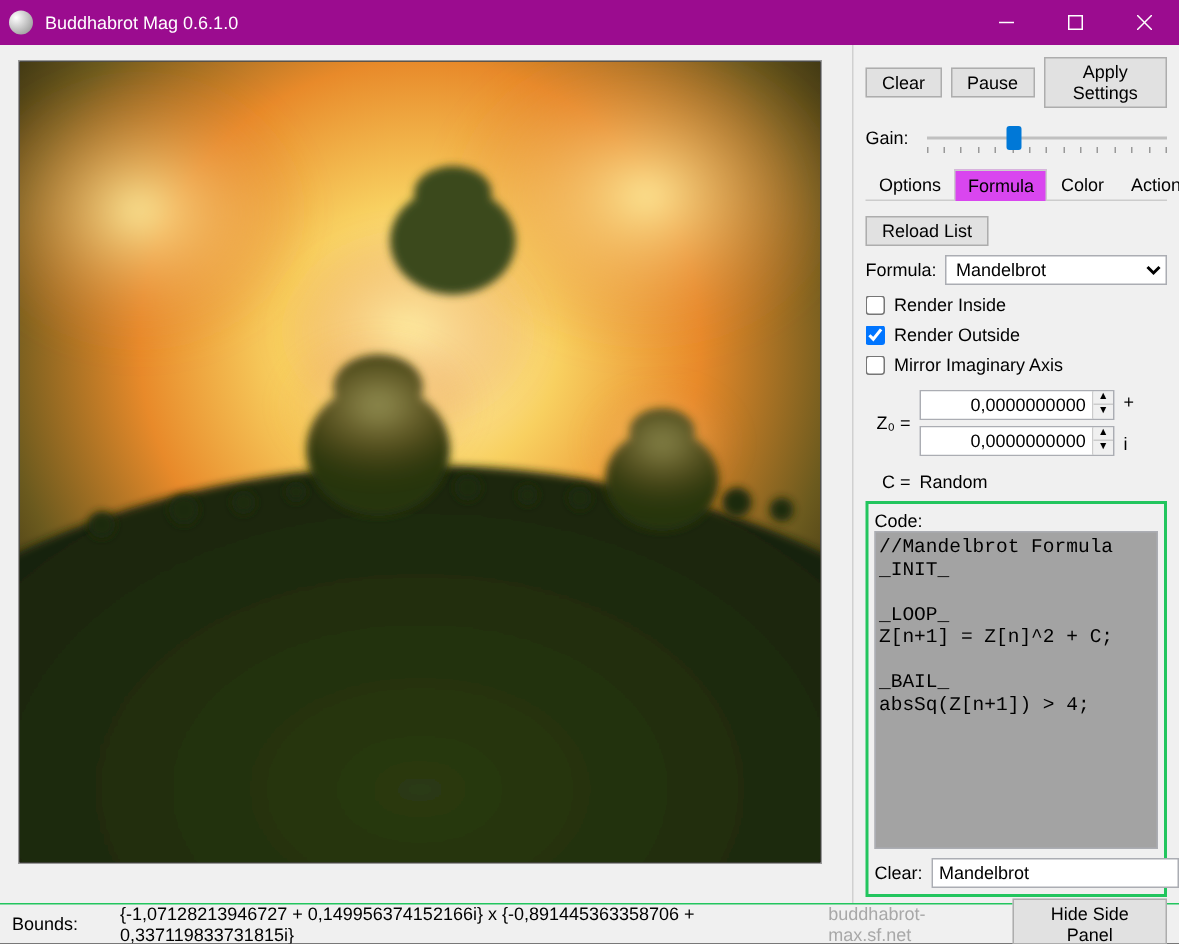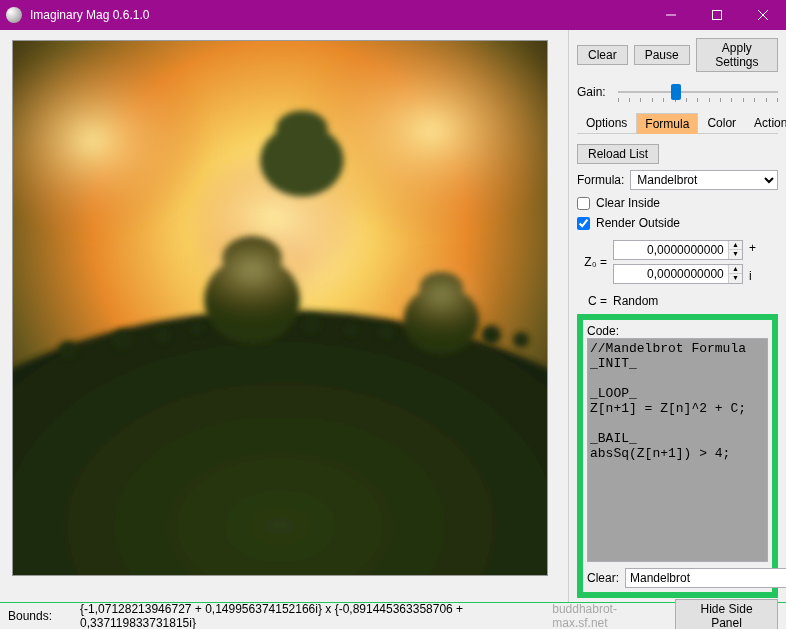--- a/index.html
+++ b/index.html
@@ -22,49 +22,49 @@
 .slider-row { margin: 4px 0 2px 0; }
 .slider-label { margin-right: 6px; }
 .slider { flex: 1; position: relative; height: 24px; }
 .slider-track { position: absolute; top: 11px; left: 0; right: 0; height: 2px; background: #c0c0c0; }
 .slider-thumb { position: absolute; top: 4px; width: 10px; height: 16px; background: #0078d7; border-radius: 2px; }
 .slider-ticks { position: absolute; top: 18px; left: 0; right: 0; display: flex; justify-content: space-between; }
 .slider-ticks span { width: 1px; height: 4px; background: #999; }
 
 .tabs { display: flex; border-bottom: 1px solid #ccc; margin-top: 2px; }
 .tab { padding: 3px 8px; border: 1px solid transparent; border-bottom: none; cursor: pointer; font-size: 12px; }
-.tab.active { background: #fdba74; border-color: #ccc; position: relative; top: 1px; }
+.tab.active { background: #d946ef; border-color: #ccc; position: relative; top: 1px; }
 
 .tab-body { padding-top: 6px; display: flex; flex-direction: column; gap: 6px; flex: 1; }
 .chk { display: flex; align-items: center; gap: 6px; }
 .chk input { width: 13px; height: 13px; }
 select.sel { flex: 1; border: 1px solid #abadb3; padding: 1px 2px; background: #fff; font-family: inherit; font-size: 12px; }
 
 .z0 { display: flex; align-items: center; gap: 6px; margin: 4px 0; }
 .vstack { display: flex; flex-direction: column; gap: 4px; }
 .spin { display: flex; border: 1px solid #abadb3; background: #fff; width: 130px; }
 .spin input { border: none; text-align: right; width: 100%; padding: 1px 4px; font-family: inherit; font-size: 12px; outline: none; }
 .spinbtns { width: 16px; border-left: 1px solid #ccc; display: flex; flex-direction: column; }
 .spinbtns div { height: 9px; font-size: 7px; line-height: 8px; text-align: center; background: #f0f0f0; cursor: pointer; }
 .spinbtns div:first-child { border-bottom: 1px solid #ccc; }
 
-.codebox { border: 6px solid #22c55e; padding: 4px; flex: 1; display: flex; flex-direction: column; }
+.codebox { border: 2px solid #22c55e; padding: 4px; flex: 1; display: flex; flex-direction: column; }
 textarea.code { flex: 1; border: 1px solid #abadb3; font-family: Consolas, "Courier New", monospace; font-size: 13px; padding: 2px; resize: none; white-space: pre; overflow: auto; background: #a3a3a3; }
 .name-row { display: flex; align-items: center; gap: 6px; margin-top: 6px; }
 .name-row input { flex: 1; border: 1px solid #abadb3; padding: 2px 4px; font-family: inherit; font-size: 12px; }
 
 .statusbar { height: 27px; border-top: 1px solid #22c55e; display: flex; align-items: center; padding: 0 8px; font-size: 12px; }
 .statusbar .url { color: #a8a8a8; margin-left: auto; margin-right: 10px; }
 </style>
 </head>
 <body>
 
 <div class="titlebar">
   <div class="app-icon"></div>
-  <div class="title">Imaginary Mag 0.6.1.0</div>
+  <div class="title">Buddhabrot Mag 0.6.1.0</div>
   <div class="winbtn">
       <svg width="10" height="10">
         <line x1="0" y1="5" x2="10" y2="5" stroke="#fff" stroke-width="1"></line>
       </svg>
     </div>
   <div class="winbtn">
       <svg width="10" height="10">
         <rect x="0.5" y="0.5" width="9" height="9" fill="none" stroke="#fff" stroke-width="1"></rect>
       </svg>
     </div>
@@ -178,25 +178,29 @@
 
       <div class="row">
         <span>Formula:</span>
         <select class="sel">
           <option>Mandelbrot</option>
         </select>
       </div>
 
       <label class="chk">
         <input type="checkbox" id="ri" style="">
-          <span>Clear Inside</span>
+          <span>Render Inside</span>
       </label>
       <label class="chk">
         <input type="checkbox" id="ro" checked="" style="">
           <span>Render Outside</span>
+      </label>
+      <label class="chk">
+        <input type="checkbox" id="mi" style="">
+          <span>Mirror Imaginary Axis</span>
       </label>
 
       <div class="z0">
         <span style="width:30px;text-align:right">Z₀ =</span>
         <div class="vstack">
           <div class="spin">
             <input value="0,0000000000" style="">
             <div class="spinbtns">
                 <div>▲</div>
                 <div>▼</div>

